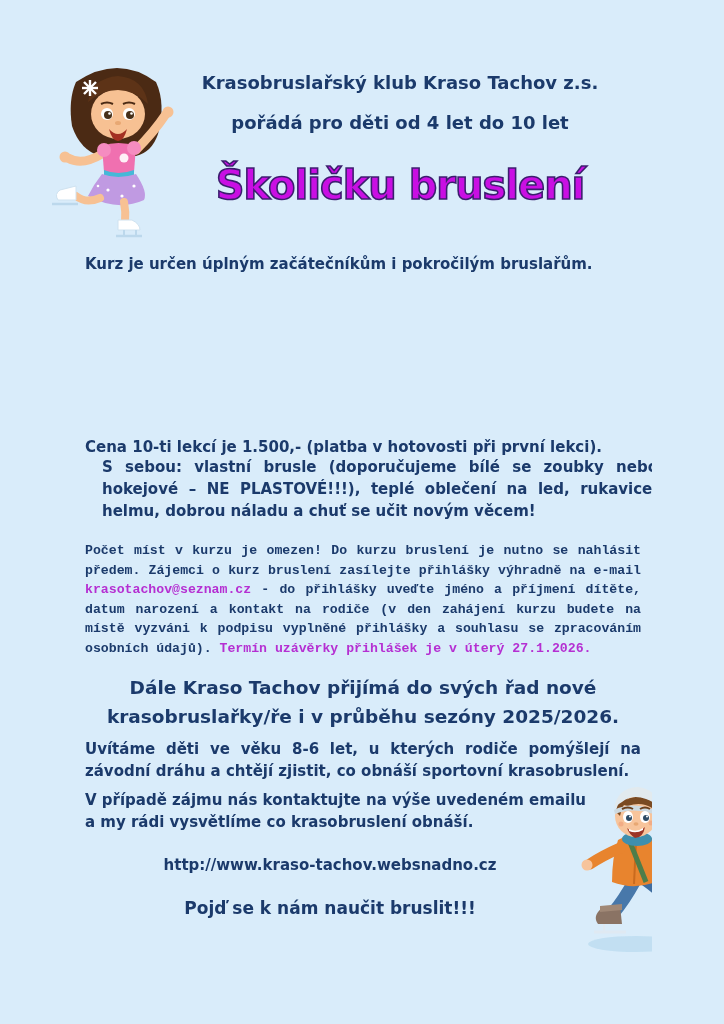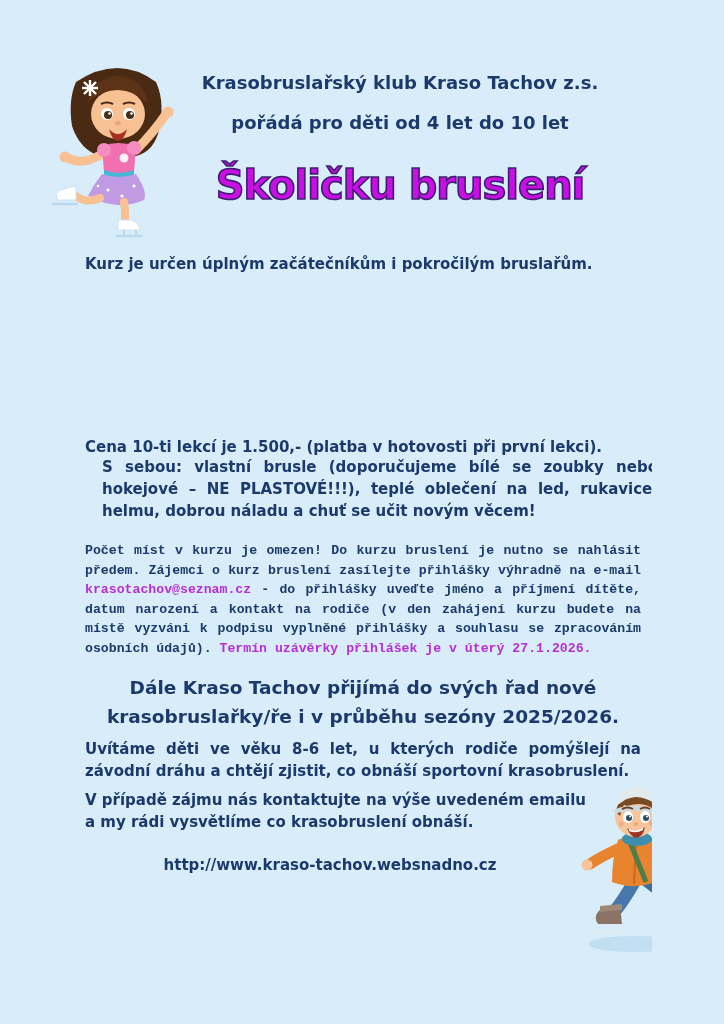--- a/index.html
+++ b/index.html
@@ -89,20 +89,21 @@
   <p class="abs small-text just" style="left:85px;top:541px;width:556px;"><span>Počet míst v kurzu je omezen! Do kurzu bruslení je nutno se nahlásit předem. Zájemci o kurz bruslení zasílejte přihlášky výhradně na e-mail </span><a class="mg linkish">krasotachov@seznam.cz</a><span> - do přihlášky uveďte jméno a příjmení dítěte, datum narození a kontakt na rodiče (v den zahájení kurzu budete na místě vyzváni k podpisu vyplněné přihlášky a souhlasu se zpracováním osobních údajů). </span><span class="mg">Termín uzávěrky přihlášek je v úterý 27.1.2026.</span></p>
 
   <p class="abs ctr dale" style="left:85px;top:673px;width:556px;">Dále Kraso Tachov přijímá do svých řad nové krasobruslařky/ře i v průběhu sezóny 2025/2026.</p>
 
   <p class="abs body-text just" style="left:85px;top:738px;width:556px;">Uvítáme děti ve věku 8-6 let, u kterých rodiče pomýšlejí na závodní dráhu a chtějí zjistit, co obnáší sportovní krasobruslení.</p>
 
   <p class="abs ctr url" style="left:85px;top:856px;width:490px;"><a class="linkish" style="color:#1b3a6b;text-decoration:none;">http://www.kraso-tachov.websnadno.cz</a></p>
 
   <p class="abs body-text" style="left:85px;top:789px;width:505px;">V případě zájmu nás kontaktujte na výše uvedeném emailu a my rádi vysvětlíme co krasobruslení obnáší.</p>
 
+  <p class="abs ctr closing" style="left:85px;top:898px;width:490px;">Pojď se k nám naučit bruslit!!!</p>
 
   <svg class="abs" style="left:572px;top:782px;" width="135" height="180" viewBox="0 0 135 180" aria-hidden="true">
     <ellipse cx="64" cy="162" rx="48" ry="8" fill="#bcdcf0" opacity="0.8"></ellipse>
     <path d="M74 98 Q88 108 98 118" stroke="#3f6da0" stroke-width="13" fill="none" stroke-linecap="round"></path>
     <path d="M92 112 Q106 116 110 126 Q112 134 104 136 L88 128 Z" fill="#806a5c"></path>
     <line x1="92" y1="142" x2="118" y2="142" stroke="#dfe9f2" stroke-width="3"></line>
     <line x1="104" y1="134" x2="108" y2="142" stroke="#dfe9f2" stroke-width="2"></line>
     <path d="M62 100 Q52 118 42 130" stroke="#4878aa" stroke-width="13" fill="none" stroke-linecap="round"></path>
     <path d="M30 126 L48 124 L50 142 L26 142 Q20 134 30 126 Z" fill="#8a7364"></path>
     <path d="M28 124 L50 122 L50 128 L28 130 Z" fill="#a08876"></path>

